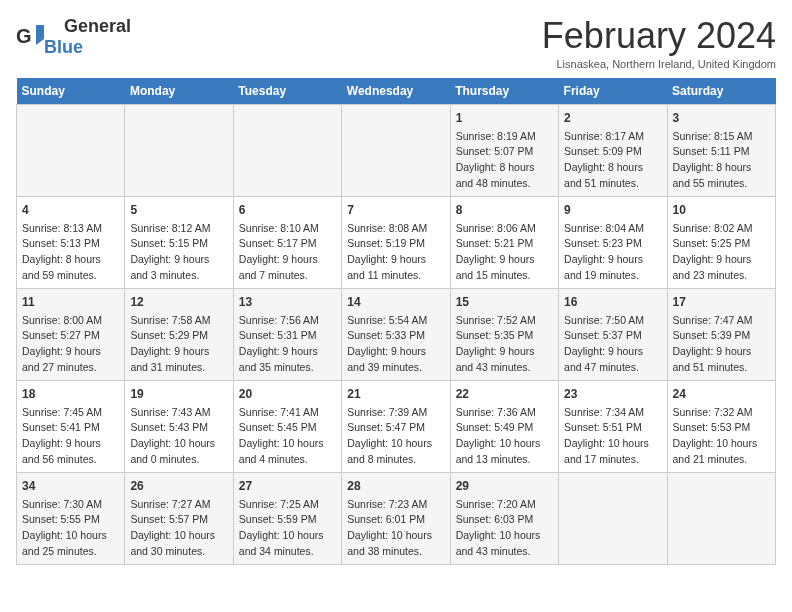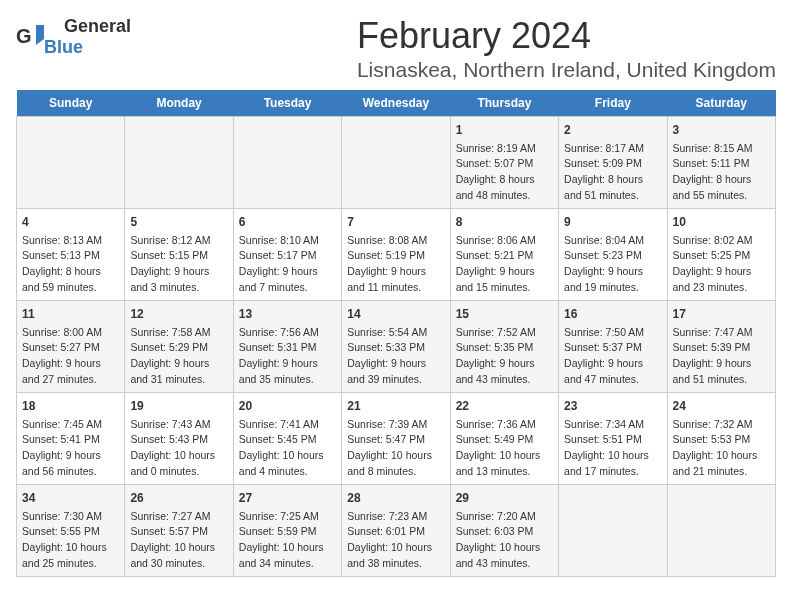--- a/index.html
+++ b/index.html
@@ -19,42 +19,42 @@
     .logo {
       display: flex;
       flex-direction: column;
       align-items: flex-start;
     }
     .logo-top-row {
       display: flex;
       align-items: center;
     }
     .title-area {
-      text-align: left;
+      text-align: right;
     }
     .month-title {
       font-size: 36px;
       font-weight: normal;
       color: #333;
       line-height: 1.1;
     }
     .location-title {
-      font-size: 21px;
+      font-size: 11px;
       color: #555;
       margin-top: 2px;
     }
     table {
       width: 100%;
       border-collapse: collapse;
       font-size: 11px;
     }
     thead tr th {
       background-color: #3a7abf;
       color: #fff;
-      text-align: center;
+      text-align: left;
       padding: 6px 5px;
       font-size: 12px;
       font-weight: bold;
     }
     tbody tr td {
       border: 1px solid #ccc;
       vertical-align: top;
       padding: 4px 5px;
       width: 14.28%;
       height: 80px;

